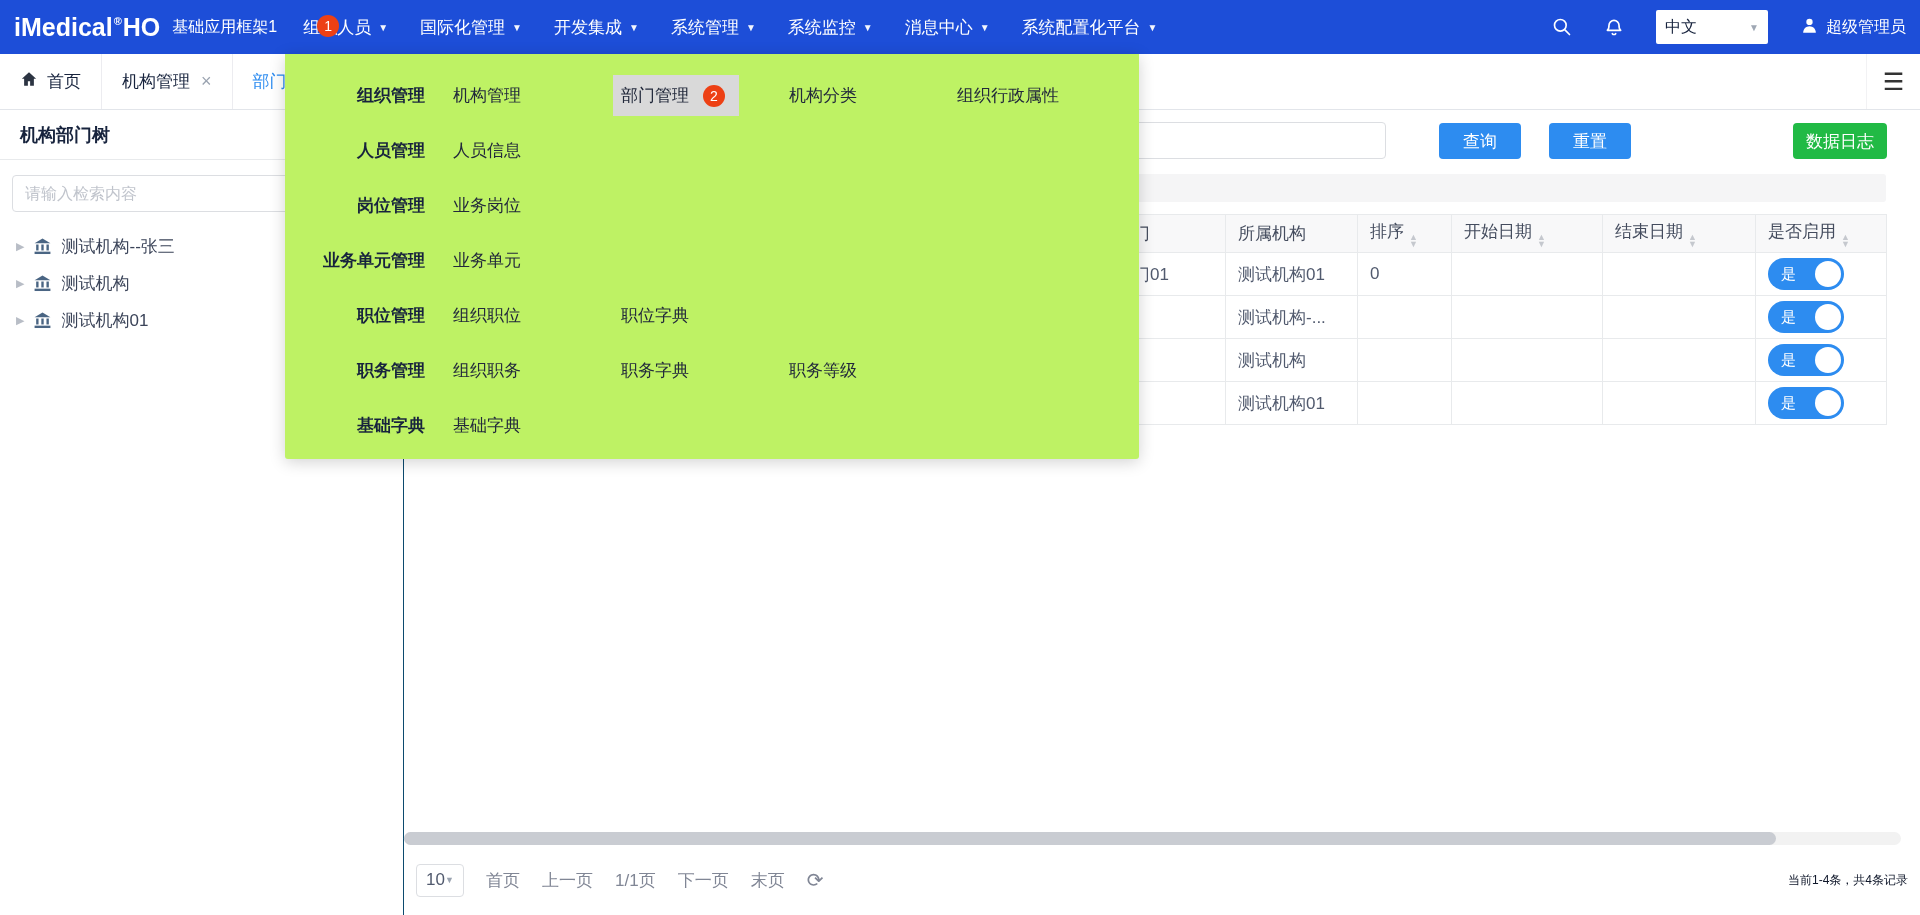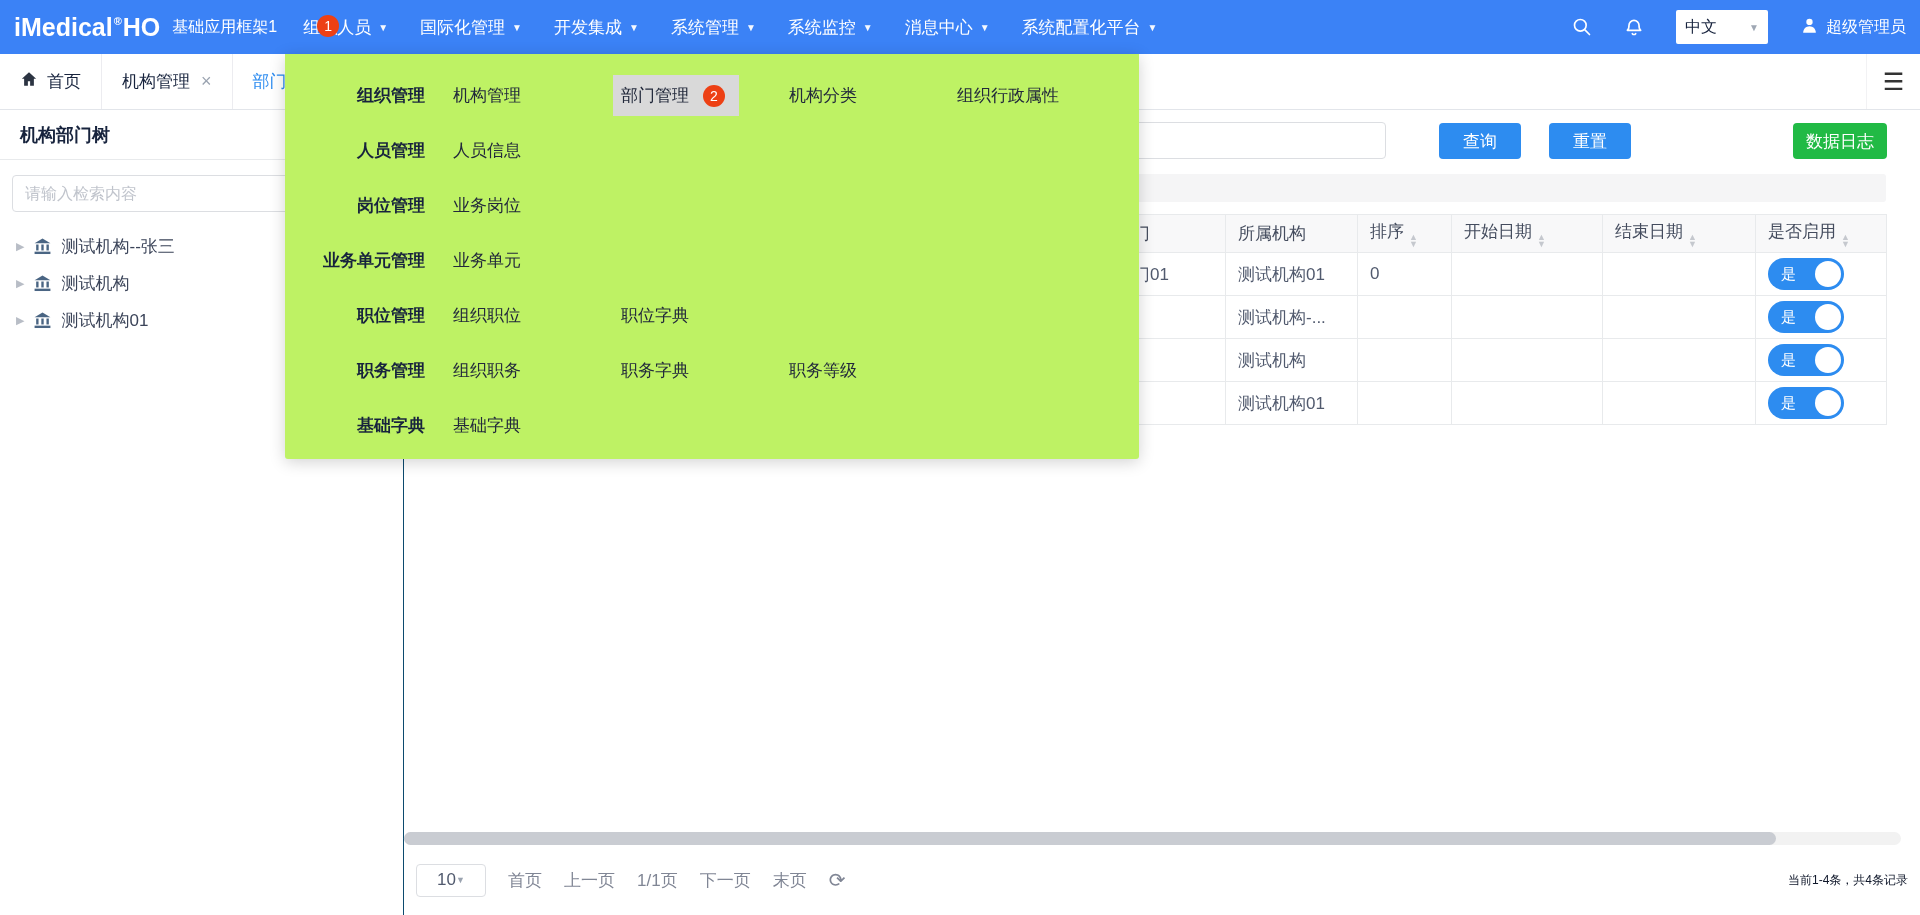--- a/index.html
+++ b/index.html
@@ -1,29 +1,29 @@
 <!DOCTYPE html>
 <html><head>
 <meta charset="utf-8">
 <style>
 *{margin:0;padding:0;box-sizing:border-box}
 html,body{width:1920px;height:915px}
 body{font-family:"Liberation Sans","DejaVu Sans",sans-serif;background:#fff;color:#17233d;overflow:hidden;position:relative;font-size:17px}
 
-.topnav{height:54px;background:#3b82f6;display:flex;align-items:center;padding:0 14px;color:#fff}
+.topnav{height:54px;background:#1d4ed8;display:flex;align-items:center;padding:0 14px;color:#fff}
 .logo{font-size:25px;font-weight:bold;display:flex;align-items:flex-start;cursor:default}
 .logo sup{font-size:11px;margin:2px 1px 0 1px}
 .app-title{font-size:16px;margin-left:12px;white-space:nowrap}
 .nav-menus{display:flex;gap:32px;margin-left:26px}
 .nav-item{position:relative;display:flex;align-items:center;gap:7px;font-size:17px;cursor:pointer;height:54px;white-space:nowrap}
 .nav-caret{font-size:10px;opacity:.95}
 .nav-badge{position:absolute;left:14px;top:50%;transform:translateY(-55%);width:22px;height:22px;border-radius:50%;background:#ed4014;color:#fff;font-size:14px;display:flex;align-items:center;justify-content:center;z-index:5}
 .topnav-right{margin-left:auto;display:flex;align-items:center;gap:32px}
 .icon-btn{display:flex;cursor:pointer}
-.lang-select{background:#fff;color:#17233d;width:92px;height:34px;display:flex;align-items:center;justify-content:space-between;padding:0 9px;font-size:16px;cursor:pointer;border-radius:2px}
+.lang-select{background:#fff;color:#17233d;width:112px;height:34px;display:flex;align-items:center;justify-content:space-between;padding:0 9px;font-size:16px;cursor:pointer;border-radius:2px}
 .lang-select .nav-caret{color:#9aa3b0}
 .user{display:flex;align-items:center;gap:7px;font-size:16px;cursor:pointer;white-space:nowrap}
 
 .tabbar{height:56px;background:#fff;border-bottom:1px solid #e2e5ea;display:flex;align-items:stretch}
 .tab{display:flex;align-items:center;gap:9px;padding:0 20px;border-right:1px solid #ececf0;font-size:17px;cursor:pointer;color:#17233d;white-space:nowrap}
 .tab.active{color:#2d8cf0}
 .tab-close{color:#9aa3b0;font-size:18px;margin-left:2px;cursor:pointer}
 .hamburger{margin-left:auto;width:54px;display:flex;align-items:center;justify-content:center;font-size:24px;color:#333;cursor:pointer;border-left:1px solid #f2f2f4}
 
 .content{display:flex;height:805px}
@@ -47,21 +47,21 @@
 .grid th,.grid td{border:1px solid #e8eaec;font-weight:normal;text-align:left;padding:0 12px;font-size:17px;color:#515a6e;overflow:hidden;white-space:nowrap}
 .grid th{height:38px;background:#f8f8f9;color:#444c5e}
 .grid td{height:43px}
 .sorter{display:inline-flex;flex-direction:column;margin-left:5px;vertical-align:-3px;line-height:7px}
 .sorter span{font-size:9px;color:#c5c8ce}
 .toggle{width:76px;height:32px;background:#2d8cf0;border-radius:16px;position:relative;display:inline-flex;align-items:center;padding-left:13px;color:#fff;font-size:15px;cursor:pointer;vertical-align:middle}
 .toggle .knob{position:absolute;right:3px;top:3px;width:26px;height:26px;border-radius:50%;background:#fff}
 .hscroll{position:absolute;left:0;top:722px;width:1497px;height:13px;background:#f2f2f2;border-radius:7px;cursor:pointer}
 .hscroll .thumb{width:1372px;height:13px;border-radius:7px;background:#c9ccd2}
 .pager{position:absolute;left:12px;right:12px;top:750px;height:40px;display:flex;align-items:center;gap:22px;color:#808695;font-size:17px}
-.page-size{width:70px;height:33px;border:1px solid #dcdee2;border-radius:4px;display:flex;align-items:center;justify-content:center;padding:0 9px;color:#515a6e;cursor:pointer;background:#fff}
+.page-size{width:48px;height:33px;border:1px solid #dcdee2;border-radius:4px;display:flex;align-items:center;justify-content:center;padding:0 9px;color:#515a6e;cursor:pointer;background:#fff}
 .page-size .nav-caret{color:#9aa3b0;font-size:9px;opacity:1}
 .pg{cursor:pointer}
 .pg.refresh{font-size:20px}
 .summary{margin-left:auto;color:#0f172a;font-size:12px}
 
 .megamenu{position:absolute;left:285px;top:54px;width:854px;height:405px;background:#bef264;box-shadow:0 3px 16px rgba(0,0,0,.18);z-index:100;padding-top:14px;border-radius:0 0 3px 3px}
 .mm-row{display:flex;align-items:center;height:55px}
 .mm-label{width:140px;flex:none;text-align:right;font-weight:bold;font-size:17px;margin-right:28px;color:#17233d;white-space:nowrap}
 .mm-item{width:168px;flex:none;font-size:17px;color:#22293b;cursor:pointer;white-space:nowrap}
 .mm-inner{display:inline-flex;align-items:center}

